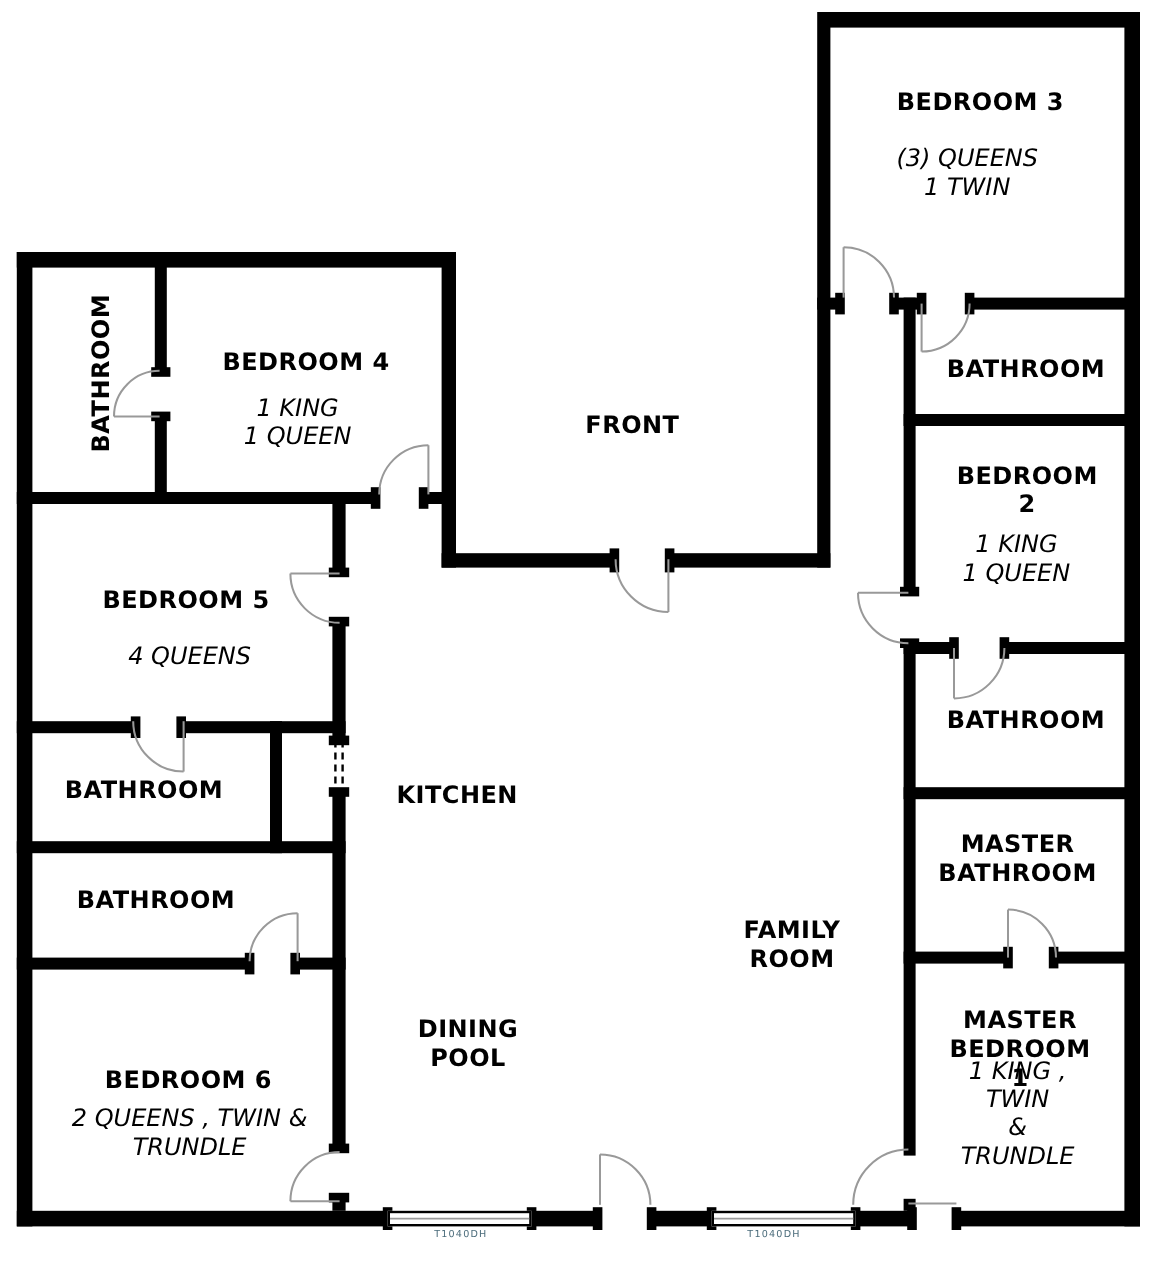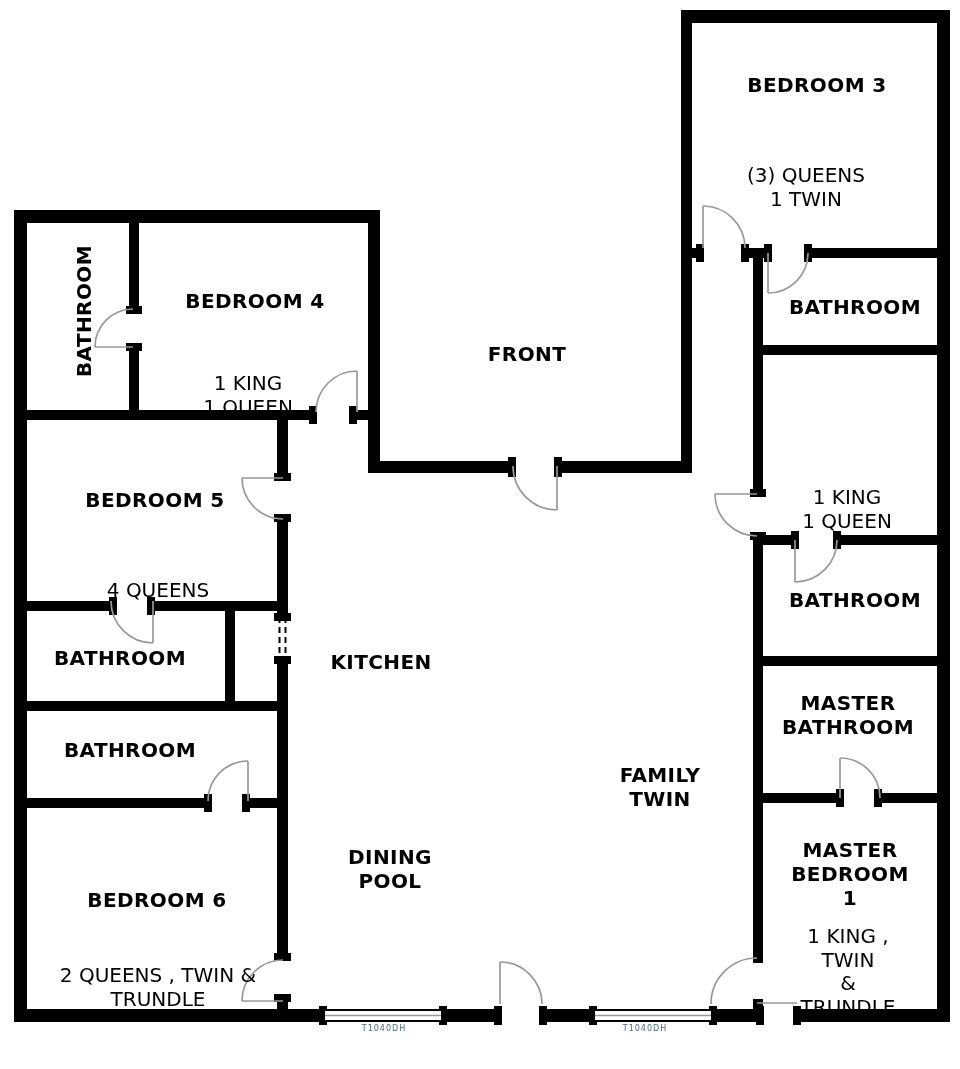--- a/index.html
+++ b/index.html
@@ -9,21 +9,21 @@
   }
   .wall{position:absolute;background:#000;}
   .cap{position:absolute;background:#000;}
   .win{position:absolute;background:#fff;border:2px solid #000;box-sizing:border-box;}
   .overlay{position:absolute;left:0;top:0;pointer-events:none;}
   .lbl{
     position:absolute;transform:translate(-50%,-50%);
     white-space:pre-line;text-align:center;color:#000;
   }
   .room{font-weight:bold;font-size:20px;line-height:1.2;letter-spacing:.4px;}
-  .beds{font-size:20px;line-height:1.18;margin-top:44px;}
+  .beds{font-style:italic;font-size:20px;line-height:1.18;}
   .vert{transform:translate(-50%,-50%) rotate(-90deg);}
   .patio{font-weight:bold;font-size:22px;letter-spacing:.6px;}
   .win-lbl{
     position:absolute;transform:translate(-50%,-50%);
     font-size:8px;color:#4a6b7a;letter-spacing:1px;
   }
 </style>
 </head>
 <body>
 
@@ -180,30 +180,31 @@
   <div class="lbl beds" style="left:806px;top:144px">(3) QUEENS
 1 TWIN</div>
   <div class="lbl room vert" style="left:84px;top:311px">BATHROOM</div>
   <div class="lbl room" style="left:255px;top:301px">BEDROOM 4</div>
   <div class="lbl beds" style="left:248px;top:352px">1 KING
 1 QUEEN</div>
   <div class="lbl room" style="left:527px;top:354px">FRONT</div>
   <div class="lbl room" style="left:155px;top:500px">BEDROOM 5</div>
   <div class="lbl beds" style="left:158px;top:547px">4 QUEENS</div>
   <div class="lbl room" style="left:855px;top:307px">BATHROOM</div>
+  <div class="lbl room" style="left:856px;top:408px">BEDROOM 2</div>
   <div class="lbl beds" style="left:847px;top:466px">1 KING
 1 QUEEN</div>
   <div class="lbl room" style="left:120px;top:658px">BATHROOM</div>
   <div class="lbl room" style="left:381px;top:662px">KITCHEN</div>
   <div class="lbl room" style="left:855px;top:600px">BATHROOM</div>
   <div class="lbl room" style="left:130px;top:750px">BATHROOM</div>
   <div class="lbl room" style="left:848px;top:715px">MASTER
 BATHROOM</div>
   <div class="lbl room" style="left:660px;top:787px">FAMILY
-TWIN</div>
+ROOM</div>
   <div class="lbl room" style="left:390px;top:869px">DINING
 POOL</div>
   <div class="lbl room" style="left:157px;top:900px">BEDROOM 6</div>
   <div class="lbl beds" style="left:158px;top:944px">2 QUEENS , TWIN &amp;
 TRUNDLE</div>
   <div class="lbl room" style="left:850px;top:874px">MASTER
 BEDROOM 1</div>
   <div class="lbl beds" style="left:848px;top:928px">1 KING , TWIN
 &amp; TRUNDLE</div>
 

